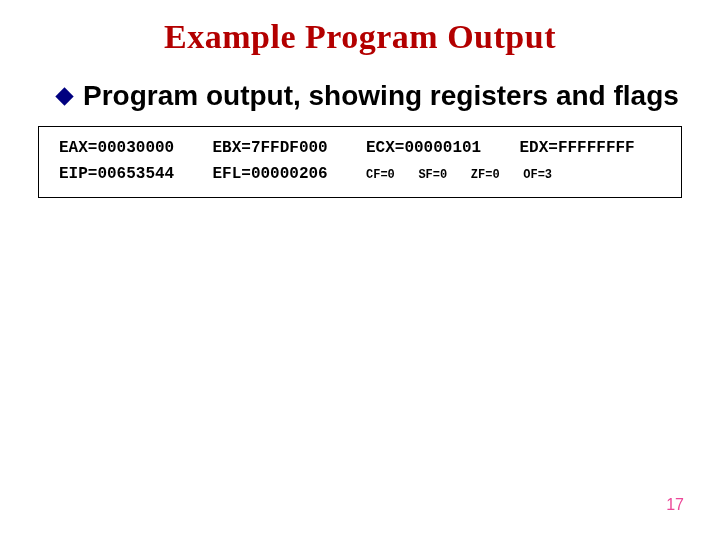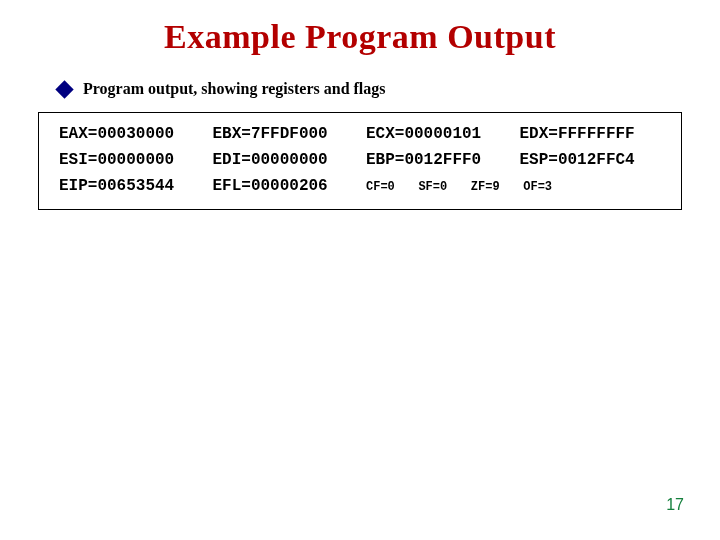--- a/index.html
+++ b/index.html
@@ -1,26 +1,26 @@
 <!DOCTYPE html>
 <html><head>
 <meta charset="utf-8">
 <style>
   * { margin: 0; padding: 0; box-sizing: border-box; }
   html, body { width: 720px; height: 540px; background: #fff; font-family: Arial, Helvetica, sans-serif; }
   .slide { position: relative; width: 720px; height: 540px; padding: 18px 30px 30px 30px; }
   .title { font-family: "Comic Sans MS", "Comic Sans", cursive; font-weight: 700; color: #b30000; font-size: 34px; text-align: center; margin-bottom: 24px; letter-spacing: 0.5px; }
   .bullet-row { display: flex; align-items: center; gap: 12px; margin-left: 28px; margin-bottom: 14px; }
   .diamond { width: 13px; height: 13px; background: #000080; transform: rotate(45deg); flex: 0 0 13px; }
-  .bullet-text { font-weight: 700; font-size: 16px; color: #000; font-family: Liberation Serif, serif; }
+  .bullet-text { font-weight: 700; font-size: 28px; color: #000; }
   .reg-box { border: 1.5px solid #000; padding: 8px 14px 10px 14px; margin: 12px 8px; }
   .reg-table { width: 100%; border-collapse: collapse; }
   .reg-table td { font-family: "Courier New", Courier, monospace; font-weight: 700; font-size: 16px; color: #000; padding: 4px 6px; white-space: nowrap; vertical-align: top; }
   .flags-cell span { margin-right: 14px; font-family: "Courier New", Courier, monospace; font-weight: 700; font-size: 12px; }
-  .page-num { position: absolute; right: 36px; bottom: 26px; font-size: 16px; color: #15803d; margin-top: 44px; }
+  .page-num { position: absolute; right: 36px; bottom: 26px; font-size: 16px; color: #ec4899; margin-top: 44px; }
 </style>
 </head>
 <body>
 
 <div class="slide">
 
   <h1 class="title">Example Program Output</h1>
 
   <div class="bullet-row">
     <div class="diamond"></div>
@@ -30,32 +30,26 @@
   <div class="reg-box">
     <table class="reg-table">
       <tbody>
           <tr>
         <td>EAX=00030000</td>
         <td>EBX=7FFDF000</td>
         <td>ECX=00000101</td>
         <td>EDX=FFFFFFFF</td>
       </tr>
       <tr>
-        <td>ESI=00000000</td>
-        <td>EDI=00000000</td>
-        <td>EBP=0012FFF0</td>
-        <td>ESP=0012FFC4</td>
-      </tr>
-      <tr>
         <td>EIP=00653544</td>
         <td>EFL=00000206</td>
         <td colspan="2" class="flags-cell">
           <span>CF=0</span>
           <span>SF=0</span>
-          <span>ZF=9</span>
+          <span>ZF=0</span>
           <span>OF=3</span>
         </td>
       </tr>
     </tbody>
       </table>
   </div>
 
   <div class="page-num">17</div>
 </div>
 

